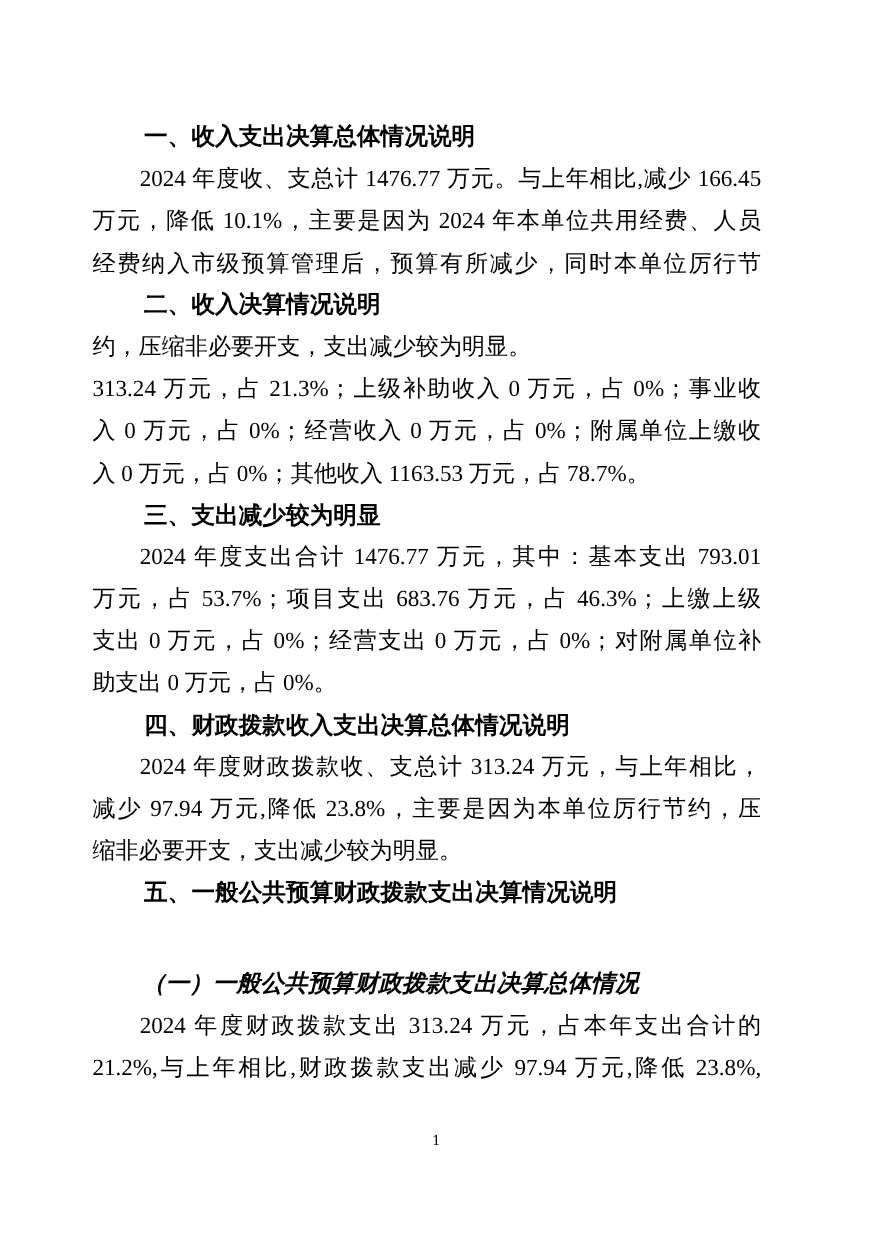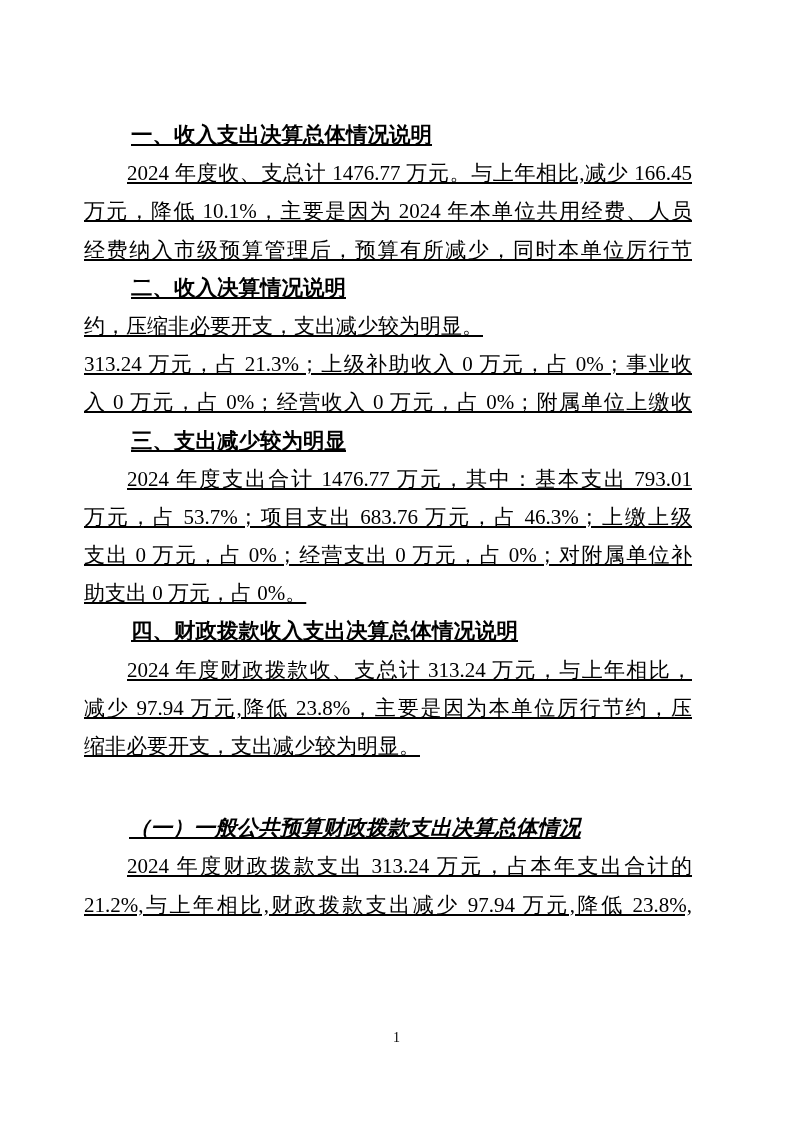--- a/index.html
+++ b/index.html
@@ -11,23 +11,22 @@
     position: relative;
     width: 793px;
     height: 1122px;
     background: #ffffff;
     color: #000000;
     overflow: hidden;
   }
   .content {
     position: absolute;
     left: 84px;
-    top: 116px;
+    top: 105px;
     width: 608px;
-    text-decoration: underline;
   }
   .ln {
     height: 38.2px;
     line-height: 38.2px;
     font-family: "Liberation Serif", "DejaVu Serif", serif;
     font-size: 21px;
     overflow: hidden;
     color: #000000;
   }
   .full {
@@ -72,34 +71,36 @@
 
     <div class="ln full ind">2024 年度收、支总计 1476.77 万元。与上年相比,减少 166.45</div>
     <div class="ln full">万元，降低 10.1%，主要是因为 2024 年本单位共用经费、人员</div>
     <div class="ln full">经费纳入市级预算管理后，预算有所减少，同时本单位厉行节</div>
     <div class="ln heading">二、收入决算情况说明</div>
 
     <div class="ln">约，压缩非必要开支，支出减少较为明显。</div>
 
     <div class="ln full">313.24 万元，占 21.3%；上级补助收入 0 万元，占 0%；事业收</div>
     <div class="ln full">入 0 万元，占 0%；经营收入 0 万元，占 0%；附属单位上缴收</div>
+    <div class="ln">入 0 万元，占 0%；其他收入 1163.53 万元，占 78.7%。</div>
 
     <div class="ln heading">三、支出减少较为明显</div>
 
     <div class="ln full ind">2024 年度支出合计 1476.77 万元，其中：基本支出 793.01</div>
     <div class="ln full">万元，占 53.7%；项目支出 683.76 万元，占 46.3%；上缴上级</div>
     <div class="ln full">支出 0 万元，占 0%；经营支出 0 万元，占 0%；对附属单位补</div>
     <div class="ln">助支出 0 万元，占 0%。</div>
 
     <div class="ln heading">四、财政拨款收入支出决算总体情况说明</div>
 
     <div class="ln full ind">2024 年度财政拨款收、支总计 313.24 万元，与上年相比，</div>
     <div class="ln full">减少 97.94 万元,降低 23.8%，主要是因为本单位厉行节约，压</div>
     <div class="ln">缩非必要开支，支出减少较为明显。</div>
 
+    <div class="ln heading">五、一般公共预算财政拨款支出决算情况说明</div>
 
     <div class="ln subheading">（一）一般公共预算财政拨款支出决算总体情况</div>
 
     <div class="ln full ind">2024 年度财政拨款支出 313.24 万元，占本年支出合计的</div>
     <div class="ln full">21.2%,与上年相比,财政拨款支出减少 97.94 万元,降低 23.8%,</div>
 
   </div>
 
   <div class="footer">1</div>
 </div>

